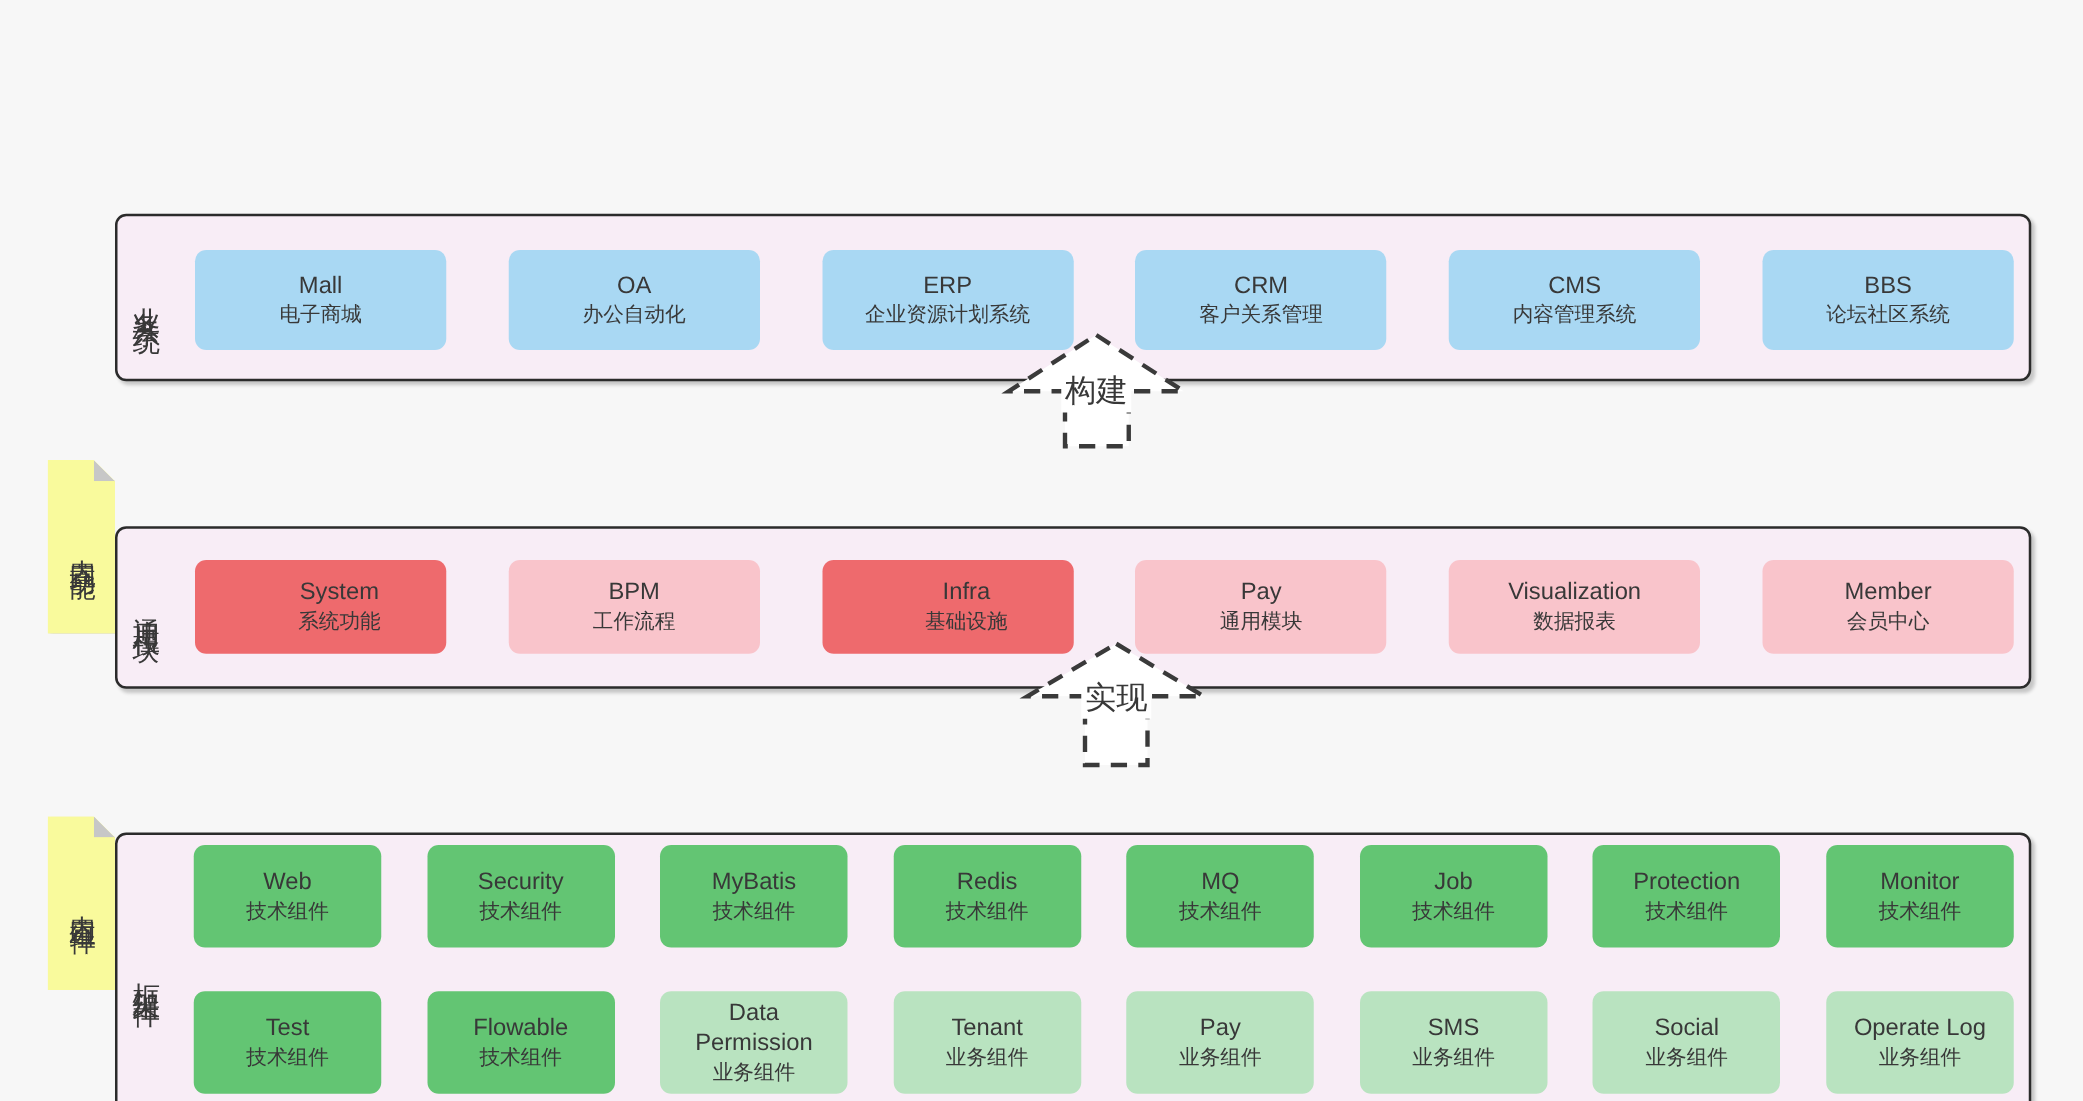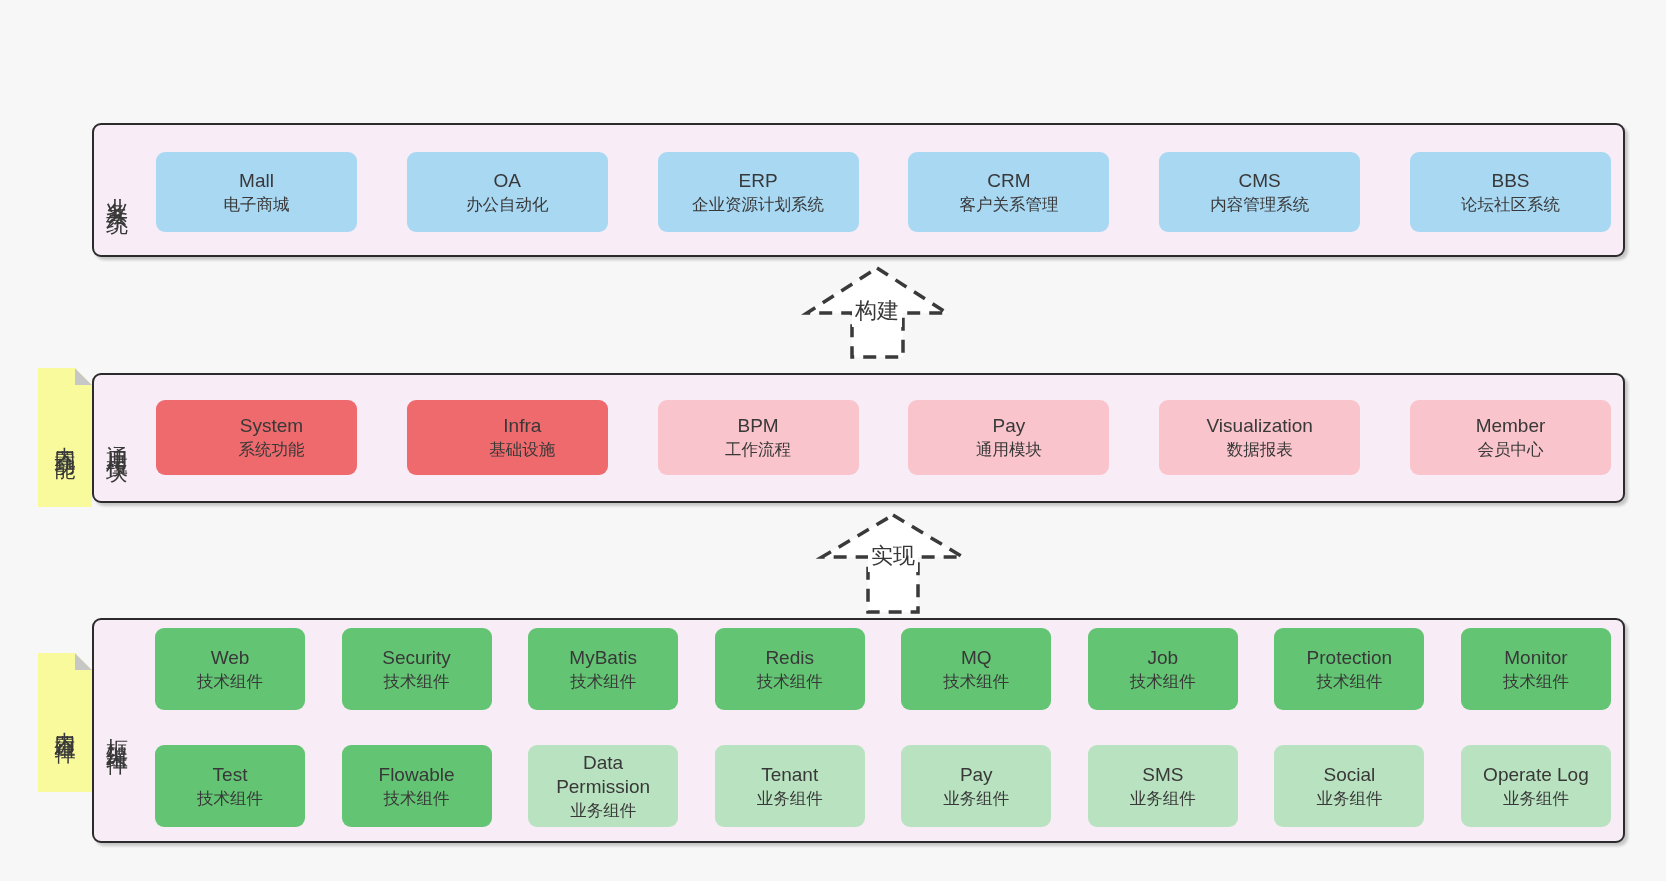--- a/index.html
+++ b/index.html
@@ -12,20 +12,21 @@
     overflow:hidden;
   }
   .page { position:absolute; inset:0; }
 
   .layer {
     position:absolute;
     background:var(--container_bg);
     border:2px solid var(--border);
     border-radius:9px;
     box-shadow:3px 3px 3px rgba(0,0,0,0.20);
+    margin-top:48px;
   }
   #layer-business  { left:92px;  top:123px; width:1533px; height:134px; }
   #layer-modules   { left:92px;  top:373px; width:1533px; height:130px; }
   #layer-components{ left:92px;  top:618px; width:1533px; height:225px; }
 
   .vlabel {
     position:absolute; left:12px; top:50%;
     transform:translateY(-50%);
     writing-mode:vertical-lr; text-orientation:upright;
     font-size:22px; letter-spacing:5px; line-height:1.05;
@@ -81,21 +82,21 @@
   .arrow-wrap { position:absolute; }
   #arrow-build     { left:788px; top:253px; width:178px; height:108px; }
   #arrow-implement { left:804px; top:500px; width:178px; height:115px; }
   .arrow-wrap svg { position:absolute; inset:0; overflow:visible; }
   .arrow-wrap polygon {
     fill:#ffffff; stroke:#3a3a3a; stroke-width:3.5;
     stroke-dasharray:13 9;
   }
   .arrow-label {
     position:absolute; left:50%; transform:translateX(-50%);
-    background:#ffffff; font-size:22px; color:var(--text);
+    background:#ffffff; font-size:25px; color:var(--text);
     padding:1px 3px; white-space:nowrap;
   }
   #arrow-build .arrow-label { top:42px; }
   #arrow-implement .arrow-label { top:40px; }
 </style>
 </head>
 <body>
 
 <div class="page">
 
@@ -140,27 +141,27 @@
     <span class="fold"></span>
     <span class="sticky-label">内置功能</span>
   </div>
   <section class="layer" id="layer-modules">
     <div class="vlabel">通用模块</div>
     <div class="boxes" id="module-boxes">
         <div class="box red">
           <div class="t">System</div>
           <div class="s">系统功能</div>
         </div>
+        <div class="box pink">
+          <div class="t">BPM</div>
+          <div class="s">工作流程</div>
+        </div>
         <div class="box red">
           <div class="t">Infra</div>
           <div class="s">基础设施</div>
-        </div>
-        <div class="box pink">
-          <div class="t">BPM</div>
-          <div class="s">工作流程</div>
         </div>
         <div class="box pink">
           <div class="t">Pay</div>
           <div class="s">通用模块</div>
         </div>
         <div class="box pink">
           <div class="t">Visualization</div>
           <div class="s">数据报表</div>
         </div>
         <div class="box pink">

